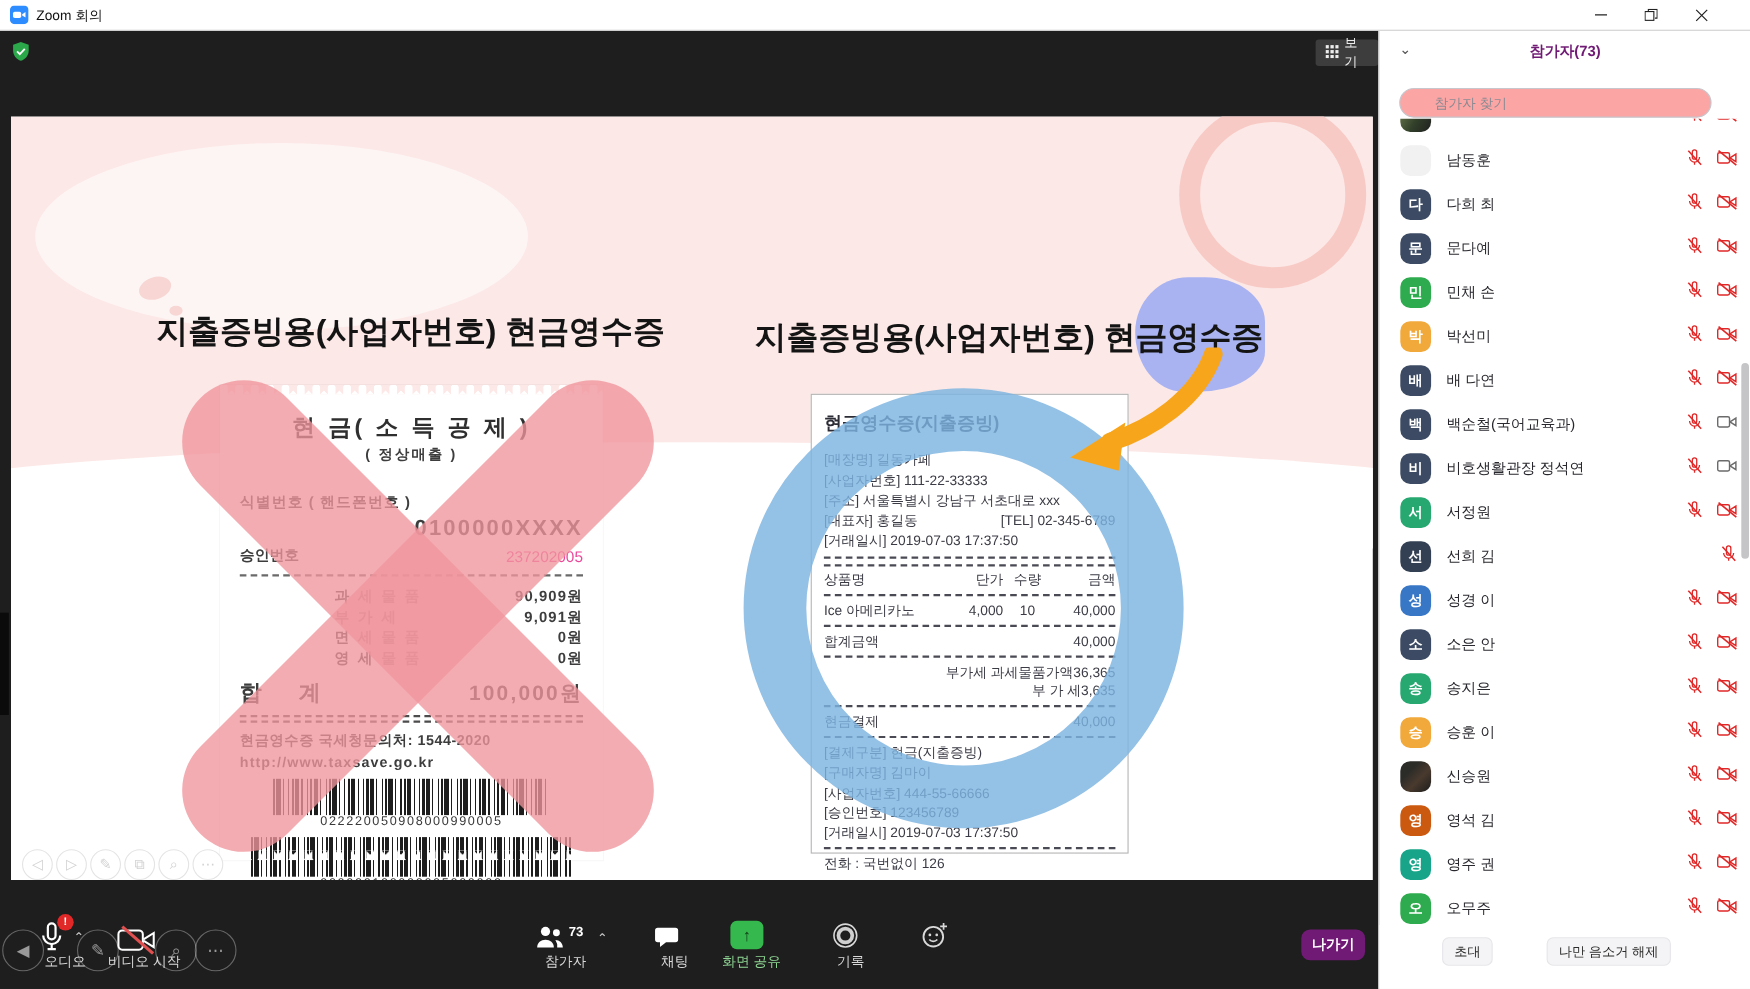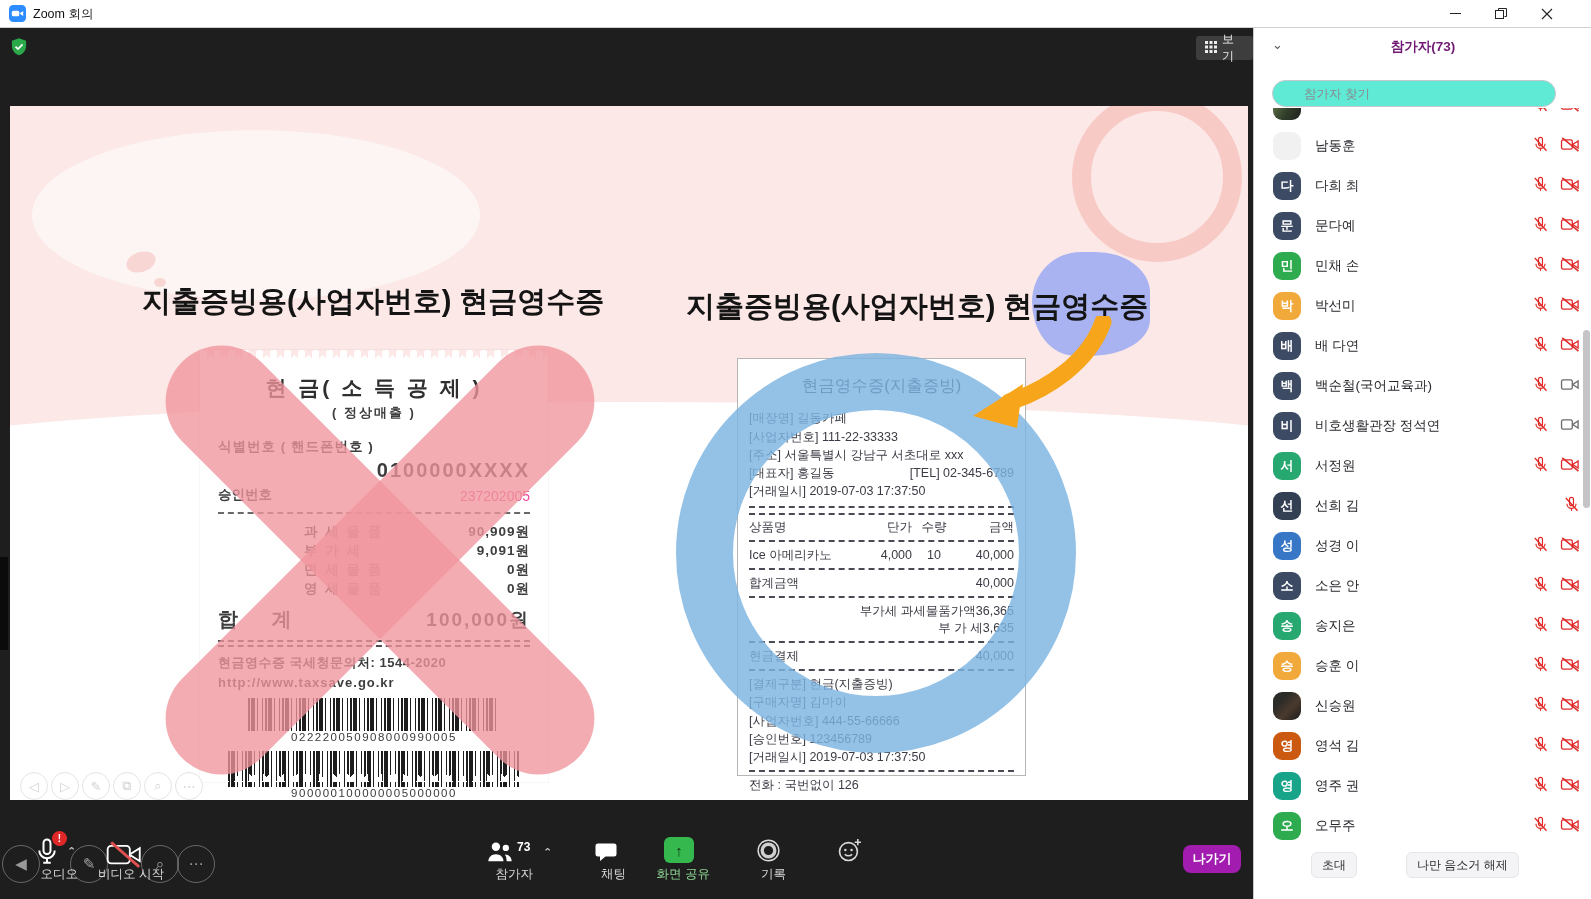--- a/index.html
+++ b/index.html
@@ -40,21 +40,21 @@
   .zz{position:absolute;left:0;width:100%;height:9px;
       background:linear-gradient(-135deg,#fce8e6 6px,transparent 0) 0 0/14px 9px repeat-x,
                  linear-gradient(135deg,#fce8e6 6px,transparent 0) 7px 0/14px 9px repeat-x}
   .zz-t{top:0}
   .zz-b{bottom:0;transform:scaleY(-1);
       background:linear-gradient(-135deg,#fff 6px,transparent 0) 0 0/14px 9px repeat-x,
                  linear-gradient(135deg,#fff 6px,transparent 0) 7px 0/14px 9px repeat-x}
   .rL-title{margin:24px 0 2px;text-align:center;font-size:21px;letter-spacing:3px;color:#2f2f2f}
   .rL-sub{text-align:center;font-size:13px;letter-spacing:2px}
   .rL-body{padding:0 18px}
-  .rL-id{margin-top:16px;font-size:13.5px;letter-spacing:1px}
+  .rL-id{margin-top:26px;font-size:13.5px;letter-spacing:1px}
   .rL-idv{text-align:right;font-size:20px;letter-spacing:2px;margin-top:3px}
   .rL-appr{display:flex;justify-content:space-between;align-items:flex-end;font-size:13.5px;margin-top:4px}
   .rL-apprv{font-weight:400;font-size:14px;color:#ec4899}
   .rL-hr{border-top:2px dashed #6a6a6a;margin:8px 0}
   .rL-row{display:flex;font-size:13.5px;line-height:19px}
   .rL-row .lb{margin-left:86px;letter-spacing:2px}
   .rL-row .vl{flex:1;text-align:right;letter-spacing:1px}
   .rL-total{display:flex;justify-content:space-between;align-items:center;margin-top:8px}
   .rL-total .lb{font-size:20px;letter-spacing:14px}
   .rL-total .vl{font-size:19px;letter-spacing:2px}
@@ -66,21 +66,21 @@
   .b2{width:292px;height:36px}
   .bnum{text-align:center;font-size:11.5px;font-weight:400;letter-spacing:1.5px;color:#3a3a3a}
   
   .xwrap{position:absolute;left:155px;top:238px;width:430px;height:430px;pointer-events:none}
   .xbar{position:absolute;left:-65px;top:160px;width:560px;height:112px;border-radius:60px;background:rgba(240,149,156,0.78)}
 
   
   .receiptR{position:absolute;left:727px;top:252px;width:287px;height:416px;background:#fff;border:1px solid #b5b5b5;
             color:#3b3b45;font-size:12.5px;line-height:1.3}
   .rR-body{padding:8px 11px 0}
-  .rR-title{text-align:center;font-size:16.5px;font-weight:normal;color:#2c2c36;margin:8px 0 14px}
+  .rR-title{font-size:16.5px;font-weight:bold;color:#2c2c36;margin:8px 0 14px}
   .rR-line{margin:2px 0;white-space:nowrap}
   .rR-flex{display:flex;justify-content:space-between}
   .rR-eq{height:5px;border-top:2px dashed #4a4a55;border-bottom:2px dashed #4a4a55;margin:6px 0 4px}
   .rR-hr{border-top:2px dashed #4a4a55;margin:5px 0}
   .rR-cols{display:flex}
   .rR-cols .c1{flex:1}
   .rR-cols .c2{width:62px;text-align:right}
   .rR-cols .c3{width:44px;text-align:center}
   .rR-cols .c4{width:58px;text-align:right}
   .rR-taxrow{display:flex;justify-content:flex-end;}
@@ -98,30 +98,30 @@
   
   .ghost{position:absolute;width:36px;height:36px;border:1.5px solid rgba(255,255,255,0.32);border-radius:50%;
          color:rgba(255,255,255,0.55);font-size:15px;display:flex;align-items:center;justify-content:center}
   .tlabel{position:absolute;font-size:12.5px;color:#dadada;text-align:right;white-space:nowrap}
   .badge-ex{position:absolute;width:15px;height:15px;border-radius:50%;background:#e02828;color:#fff;font-size:10px;
             font-weight:bold;display:flex;align-items:center;justify-content:center}
   .count{position:absolute;color:#fff;font-size:12px;font-weight:bold}
   .chev{position:absolute;color:#c9c9c9;font-size:11px;font-weight:bold}
   .sharebox{position:absolute;width:30px;height:26px;background:#35b94e;border-radius:6px;color:#123a16;
             display:flex;align-items:center;justify-content:center;font-size:15px;font-weight:bold}
-  .leavebtn{position:absolute;left:1183px;top:818px;width:58px;height:28px;background:#a21caf;border-radius:8px;
+  .leavebtn{position:absolute;left:1183px;top:818px;width:58px;height:28px;background:#701a75;border-radius:8px;
             color:#fff;font-size:13px;font-weight:bold;display:flex;align-items:center;justify-content:center}
 
   
   .panel{position:absolute;left:1253px;top:27px;width:338px;height:872px;background:#fff;border-left:1px solid #c9c9c9;z-index:40}
   .p-head{position:absolute;left:0;top:0;width:100%;height:40px}
   .p-chev{position:absolute;left:18px;top:10px;color:#555;font-size:13px}
   .p-title{position:absolute;left:0;top:11px;width:100%;text-align:center;font-size:13.5px;font-weight:bold;color:#701a75}
   .p-search{position:absolute;left:18px;top:53px;width:284px;height:27px;border:1px solid #c6c6cc;border-radius:14px;
-            font-size:12.5px;color:#333;padding:0 10px 0 31px;outline:none;background:#5eead4;box-sizing:border-box;
+            font-size:12.5px;color:#333;padding:0 10px 0 31px;outline:none;background:#fca5a5;box-sizing:border-box;
             font-family:inherit}
   .p-search::placeholder{color:#8a8a92}
   .p-searchicon{position:absolute;left:29px;top:59px;color:#8a8a92}
   .p-list{position:absolute;left:0;top:81px;width:100%;height:759px;overflow:hidden}
   .prow{height:40px;display:flex;align-items:center;padding:0 12px 0 19px;box-sizing:border-box}
   .prow.partial{height:18px;overflow:hidden;align-items:flex-start}
   .prow.partial .pinner{margin-top:-22px}
   .pinner{display:flex;align-items:center;width:100%;height:40px}
   .pav{width:28px;height:28px;border-radius:9px;color:#fff;font-weight:bold;font-size:13px;
        display:flex;align-items:center;justify-content:center;flex:none}

